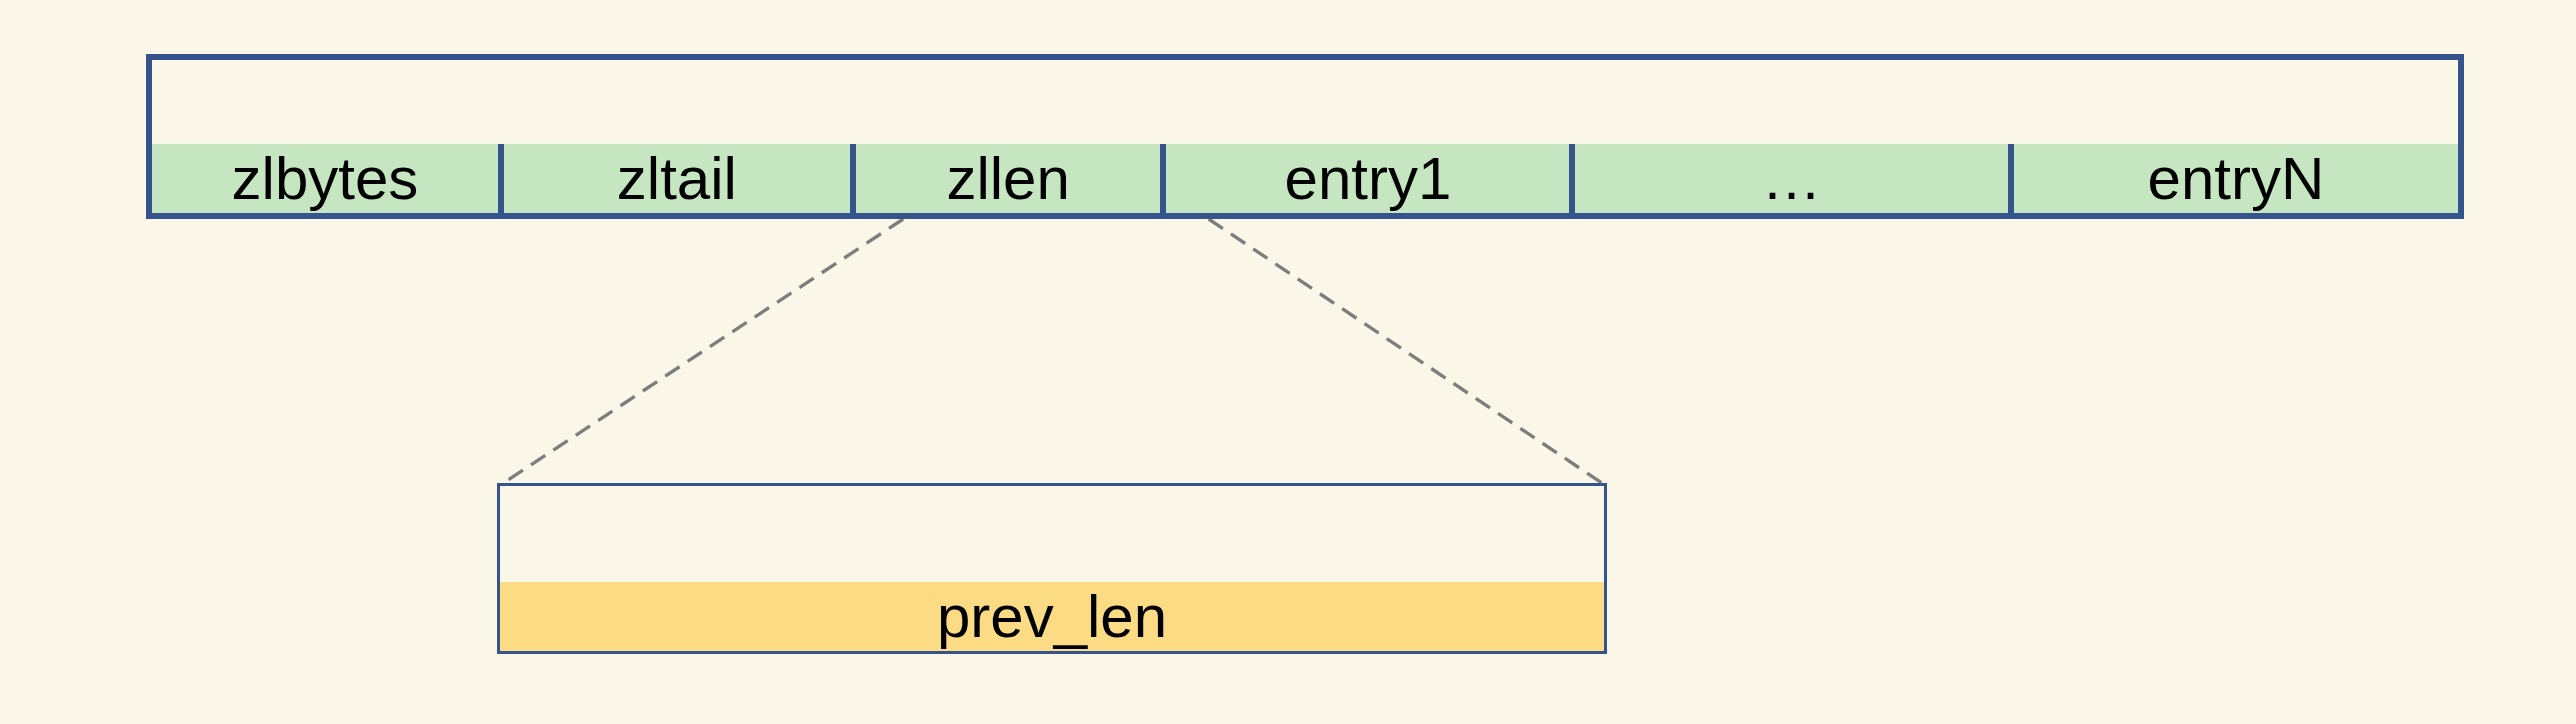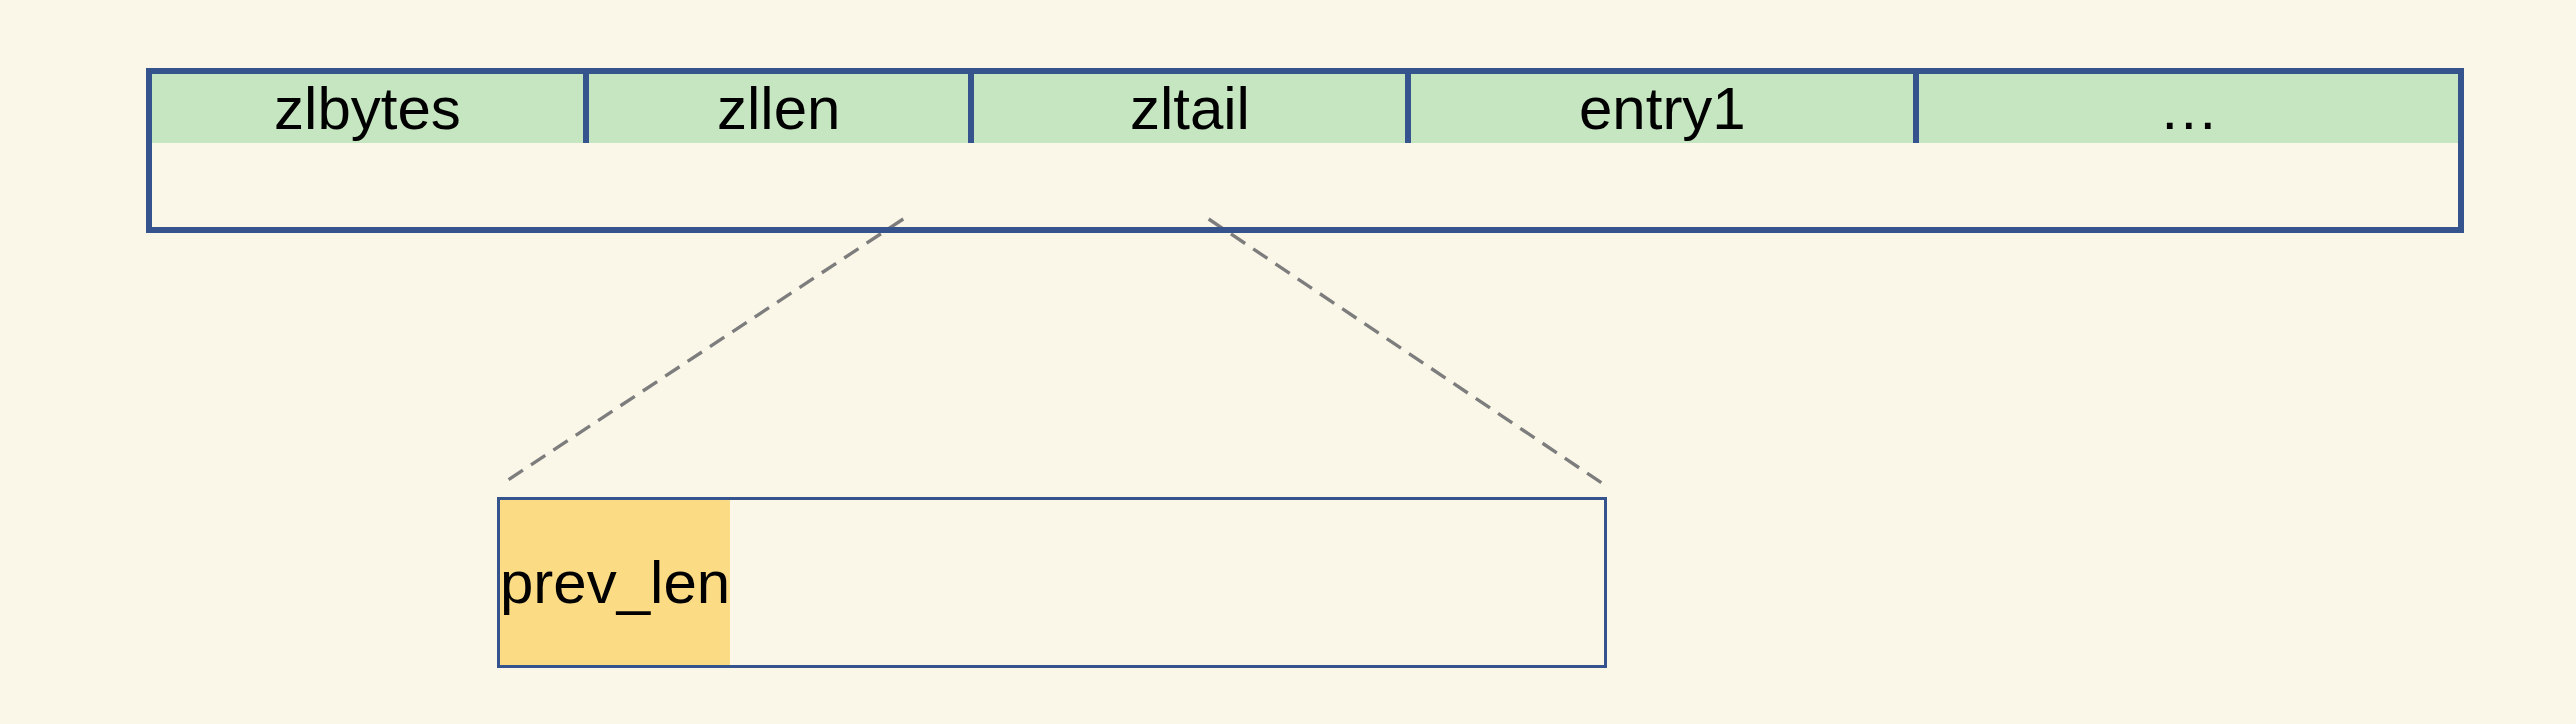--- a/index.html
+++ b/index.html
@@ -30,22 +30,21 @@
   }
   .connectors line{
     stroke:var(--connector);
     stroke-width:4.5;
     stroke-dasharray:23 13;
     fill:none;
   }
   .row{
     position:absolute;
     display:flex;
-    align-items:flex-start;
-    margin-top:14px;
+    align-items:flex-end;
   }
   .row .cell{
     display:flex;
     align-items:center;
     justify-content:center;
     color:var(--text);
     white-space:nowrap;
     overflow:hidden;
   }
   .header-row{
@@ -56,45 +55,45 @@
   .header-row .cell{
     background:var(--header-fill);
     border-right:6px solid var(--border);
     font-size:60px;
   }
   .header-row .cell:last-child{border-right:none;}
   .entry-row{
     left:497px;top:483px;
     width:1110px;height:171px;
     border:3.7px solid var(--border);
-    flex-direction:column;
   }
   .entry-row .cell{
     background:var(--entry-fill);
     border-right:3.7px solid var(--border);
     font-size:60px;
   }
   .entry-row .cell:last-child{border-right:none;}
 </style>
 </head>
 <body>
 
 <div class="canvas">
 
   <svg class="connectors" viewBox="0 0 3457 972">
     <line x1="1212" y1="294" x2="673" y2="650"></line>
     <line x1="1622" y1="294" x2="2152" y2="650"></line>
   </svg>
 
   <div class="row header-row">
     <div class="cell" style="flex:352 0 0">zlbytes</div>
+    <div class="cell" style="flex:352 0 0">zltail</div>
     <div class="cell" style="flex:310 0 0">zllen</div>
-    <div class="cell" style="flex:352 0 0">zltail</div>
     <div class="cell" style="flex:410 0 0">entry1</div>
     <div class="cell" style="flex:440 0 0">…</div>
+    <div class="cell" style="flex:452 0 0">entryN</div>
   </div>
 
   <div class="row entry-row">
     <div class="cell" style="flex:396 0 0">prev_len</div>
   </div>
 
 </div>
 
 
 </body></html>

